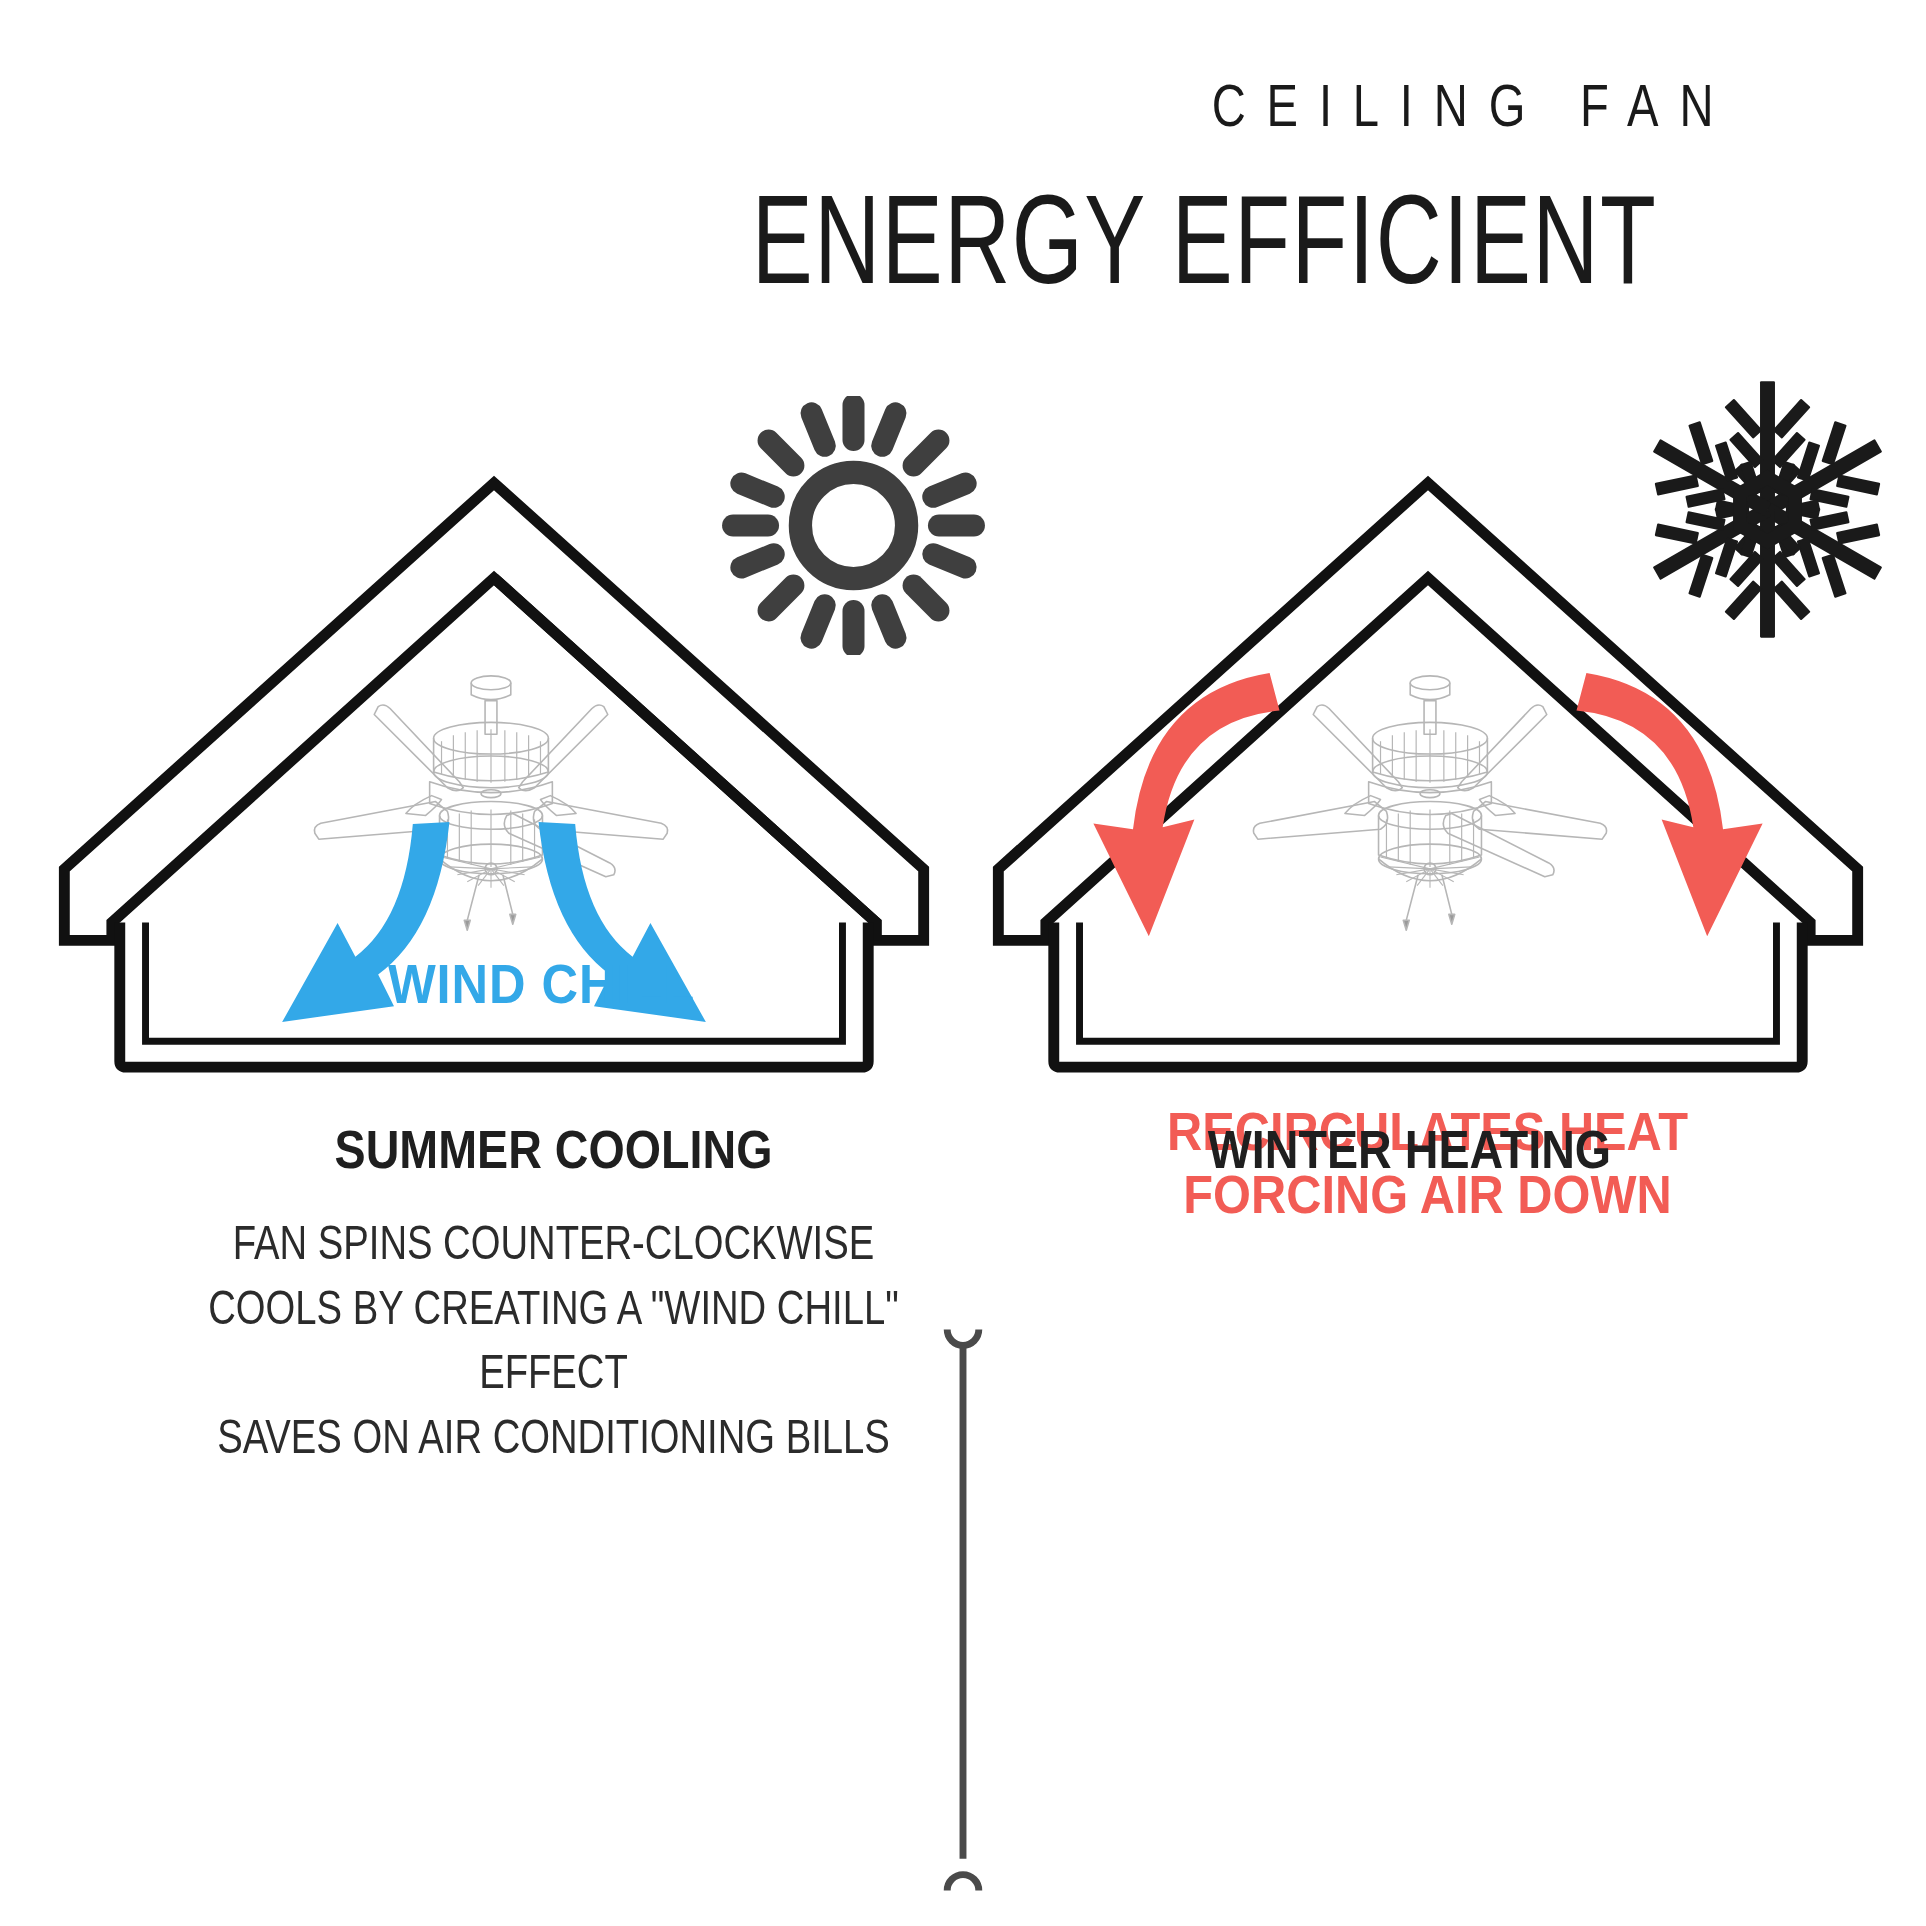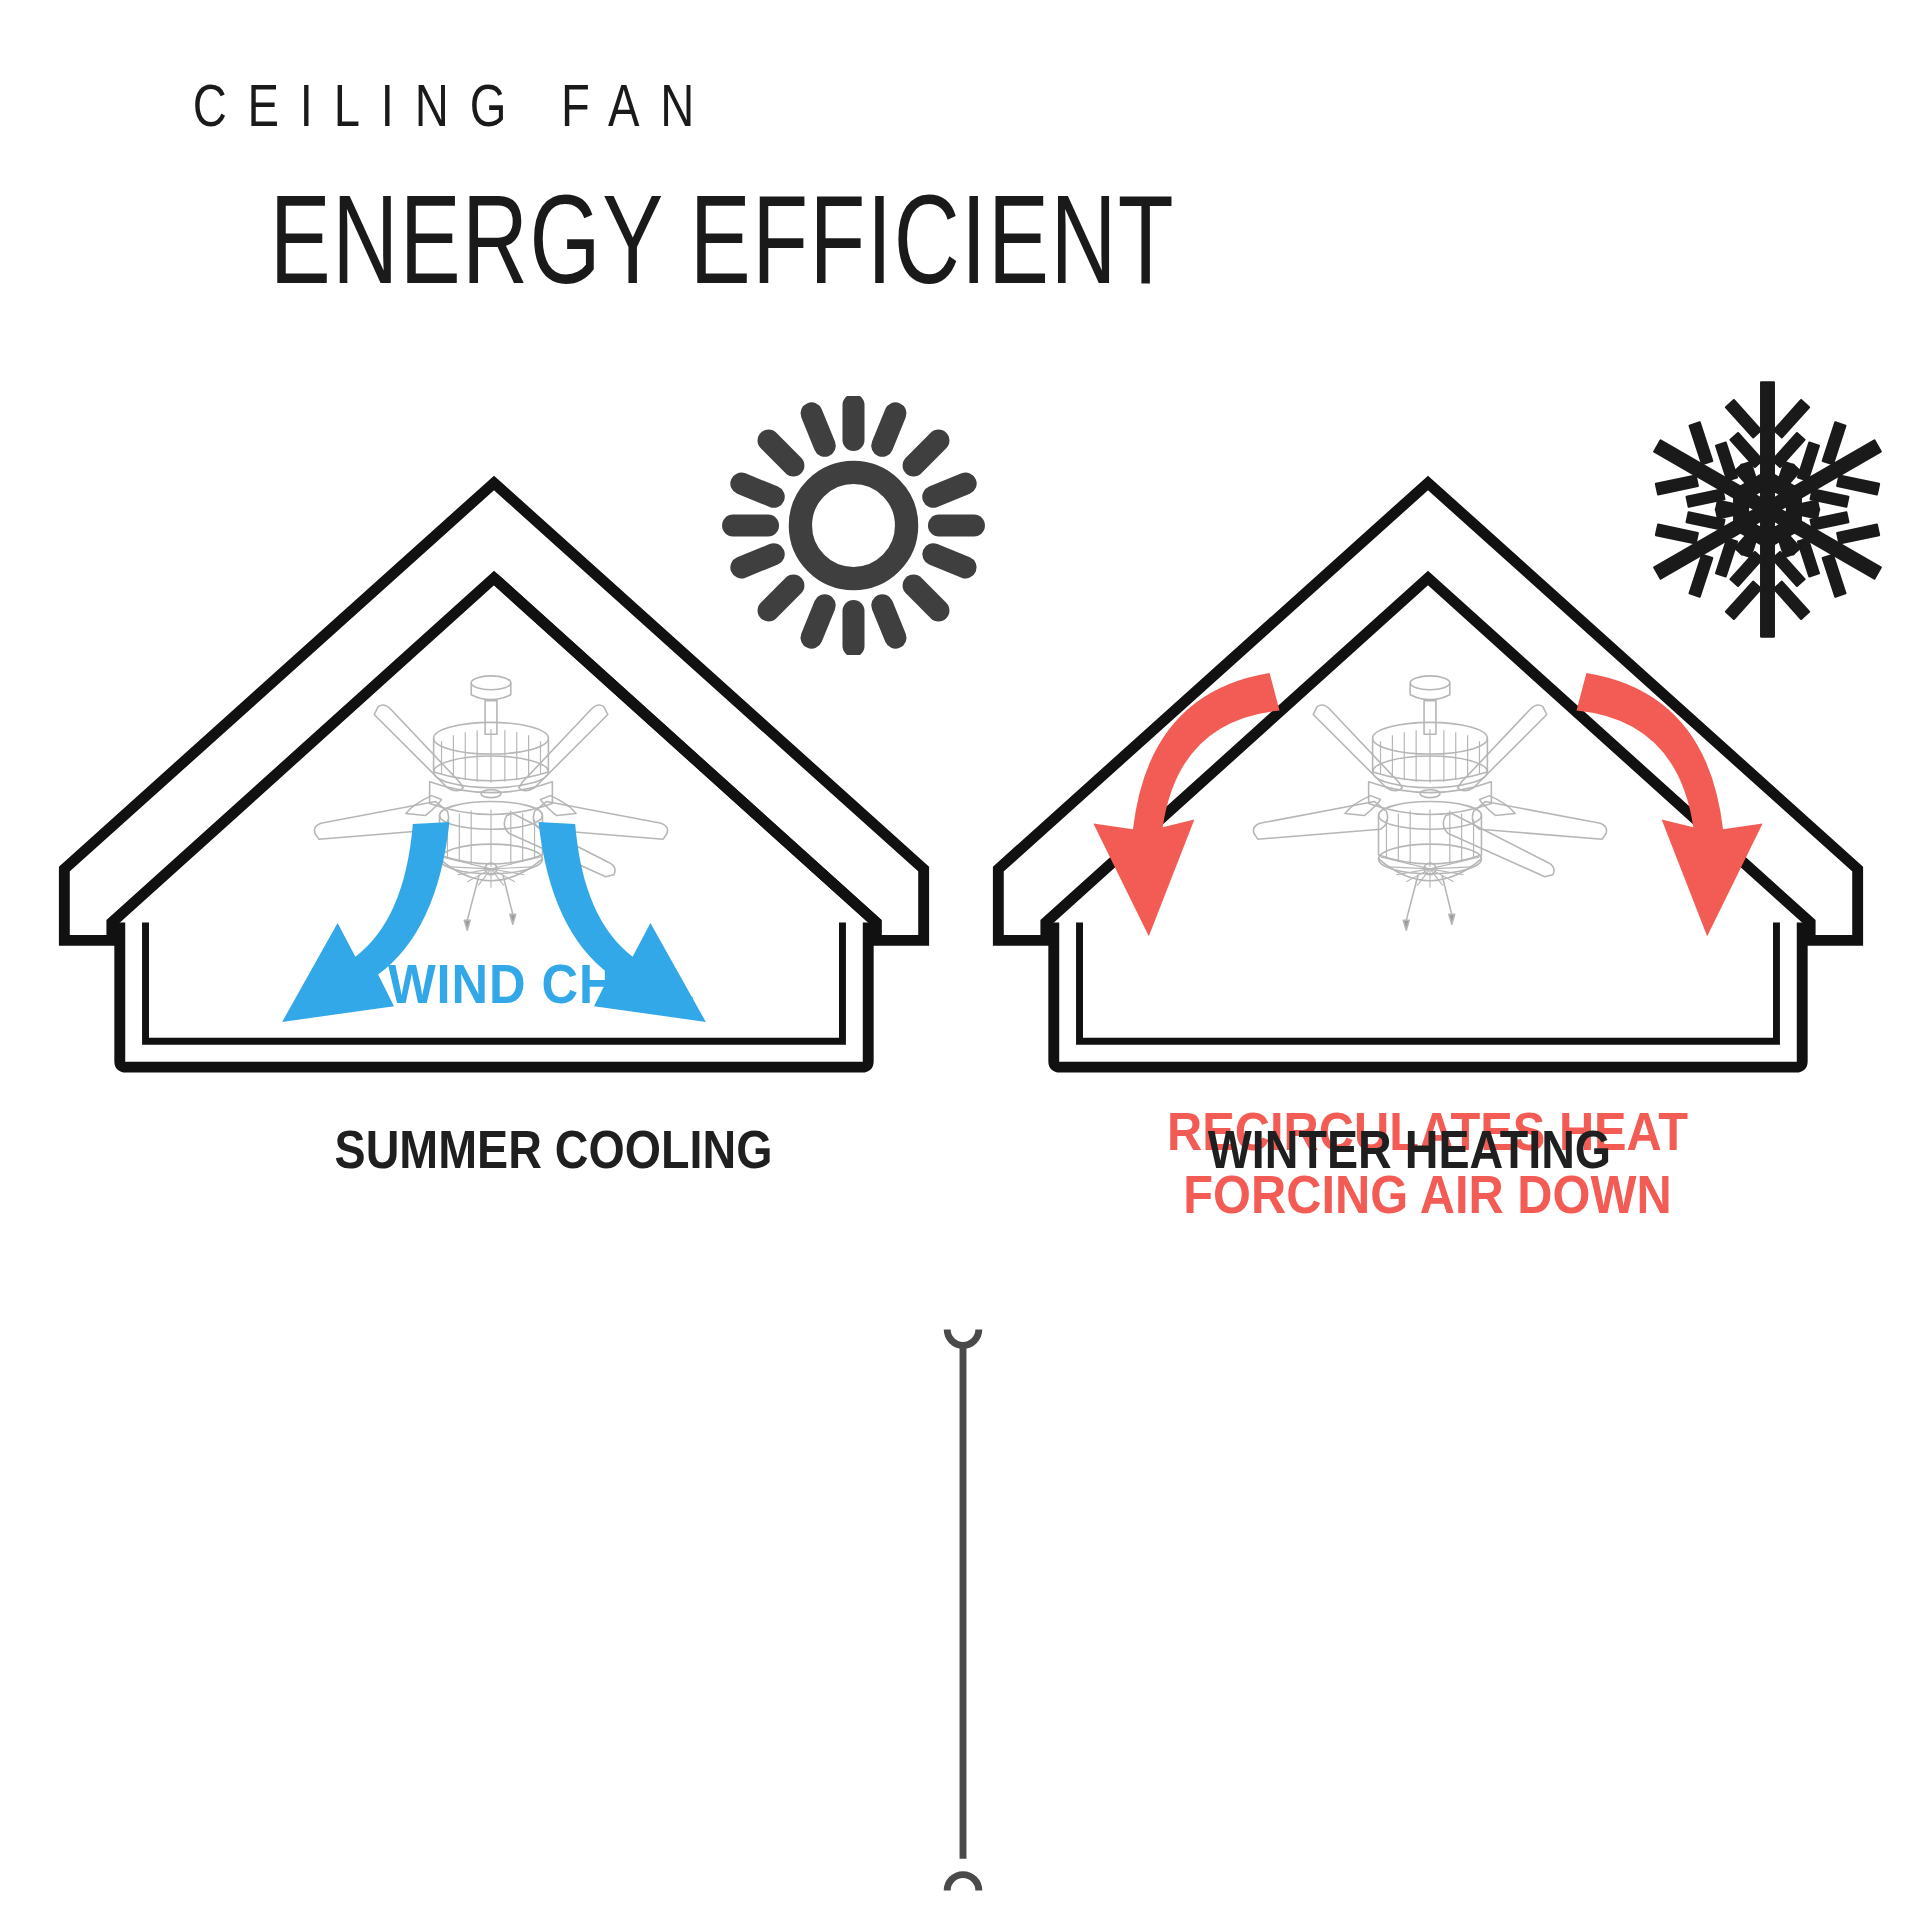--- a/index.html
+++ b/index.html
@@ -6,21 +6,21 @@
   body{
     width:1927px;height:1927px;
     font-family:"Liberation Sans","DejaVu Sans",sans-serif;
     color:#1a1a1a;
     overflow:hidden;
     position:relative;
   }
   .stage{position:absolute;inset:0;width:1927px;height:1927px;background:#fff;}
 
   
-  .header{position:absolute;top:0;left:0;width:1927px;text-align:left;}
+  .header{position:absolute;top:0;left:0;width:1927px;text-align:right;}
   .eyebrow{
     font-size:59px;
     font-weight:300;
     letter-spacing:26px;
     color:#1a1a1a;
     margin-top:77px;
     transform:scaleX(.80);
     white-space:nowrap;
     line-height:1;
   }
@@ -230,20 +230,26 @@
       <g fill="#33A8E8">
         <path d="M405 10 Q393 120 333 164 L349 196 L236 212 L292 112 L310 146 Q360 108 368 12 Z"></path>
         <path d="M495 10 Q507 120 567 164 L551 196 L664 212 L608 112 L590 146 Q540 108 532 12 Z"></path>
       </g>
     </svg>
 
     <div class="inhouse-label blue">WIND CHILL</div>
 
     <div class="section-title">SUMMER COOLING</div>
 
+    <div class="body-copy">
+      <span class="ln">FAN SPINS COUNTER-CLOCKWISE</span>
+      <span class="ln">COOLS BY CREATING A "WIND CHILL"</span>
+      <span class="ln">EFFECT</span>
+      <span class="ln">SAVES ON AIR CONDITIONING BILLS</span>
+    </div>
   </div>
 
   <div class="panel right">
 
     <svg class="house" viewBox="0 0 900 610">
       <path d="M450 8 L884 398 L884 470 L836 470 L836 452 L450 104 L64 452 L64 470 L16 470 L16 398 Z" fill="#ffffff" stroke="#111" stroke-width="11" stroke-linejoin="miter"></path>
       <path d="M72 452 L72 592 Q72 598 78 598 L822 598 Q828 598 828 592 L828 452" fill="none" stroke="#111" stroke-width="11"></path>
       <path d="M98 452 L98 572 L802 572 L802 452" fill="none" stroke="#111" stroke-width="7"></path>
     </svg>
 

